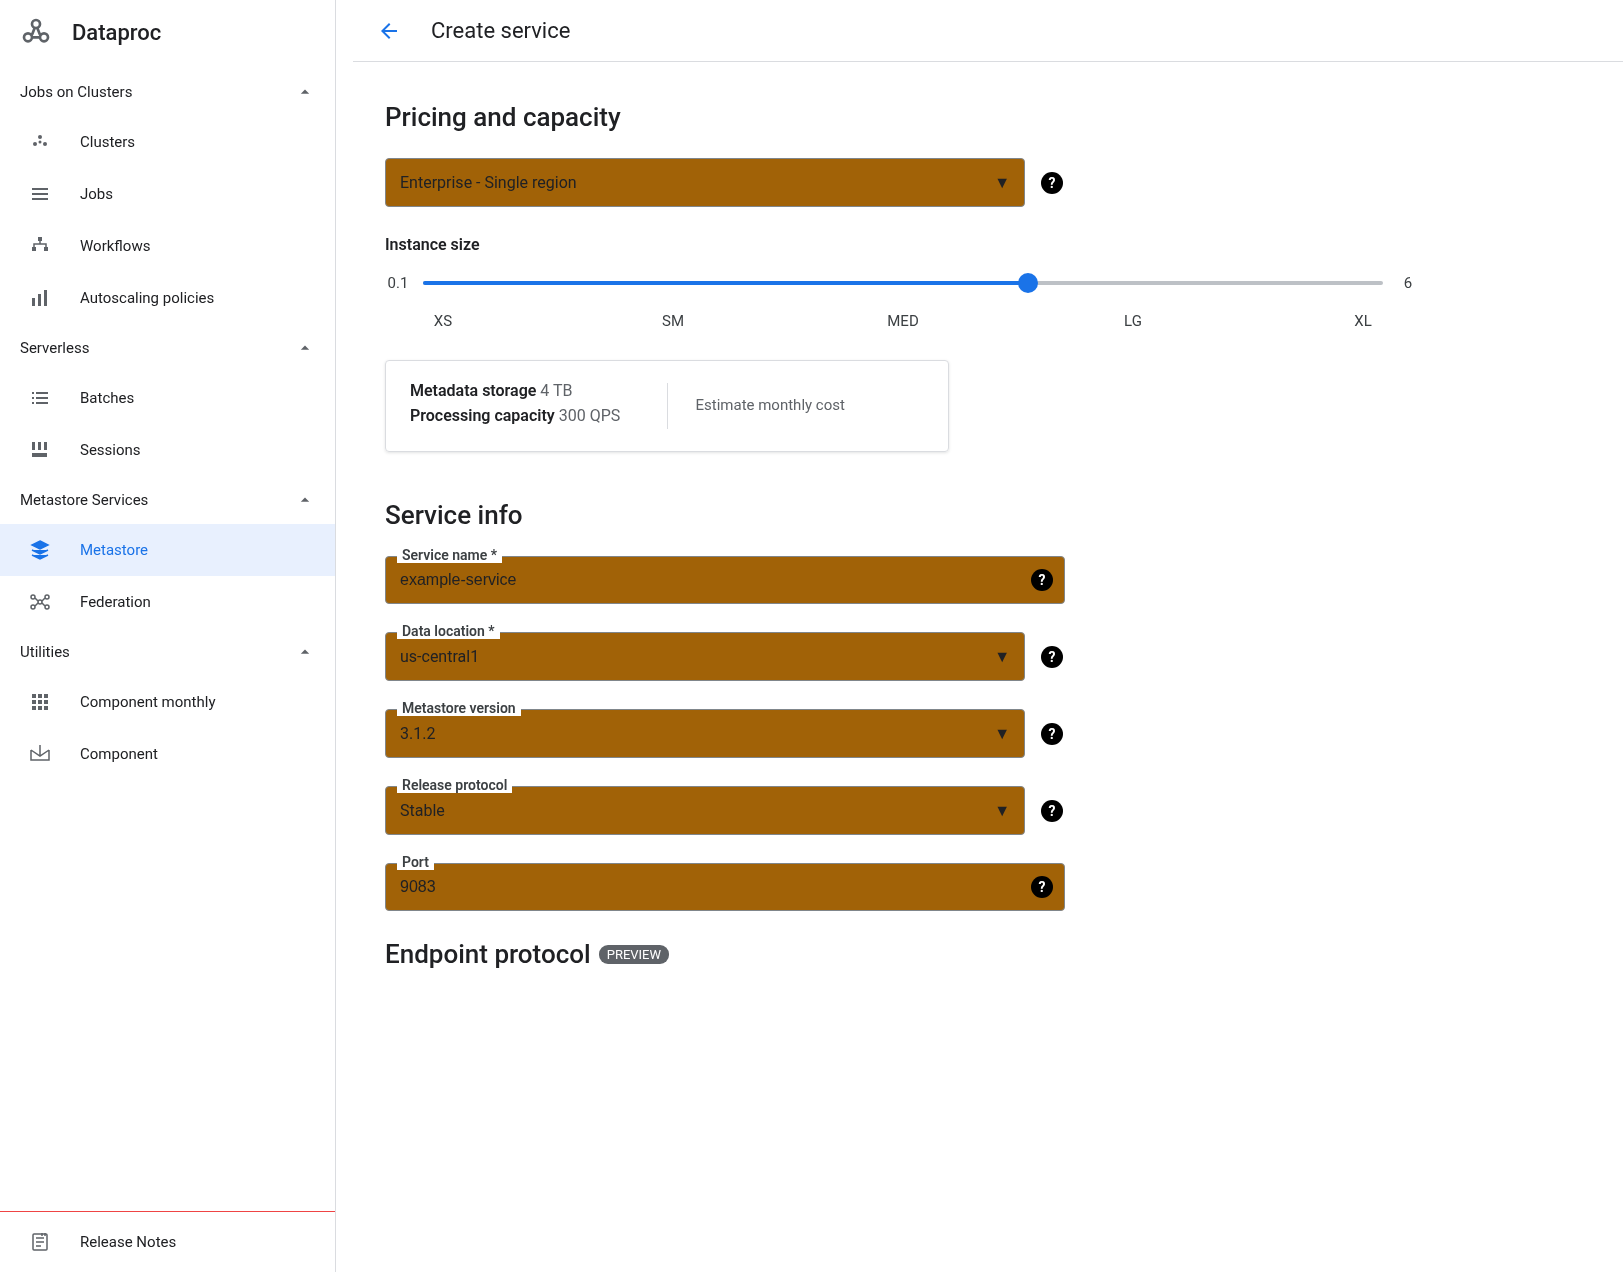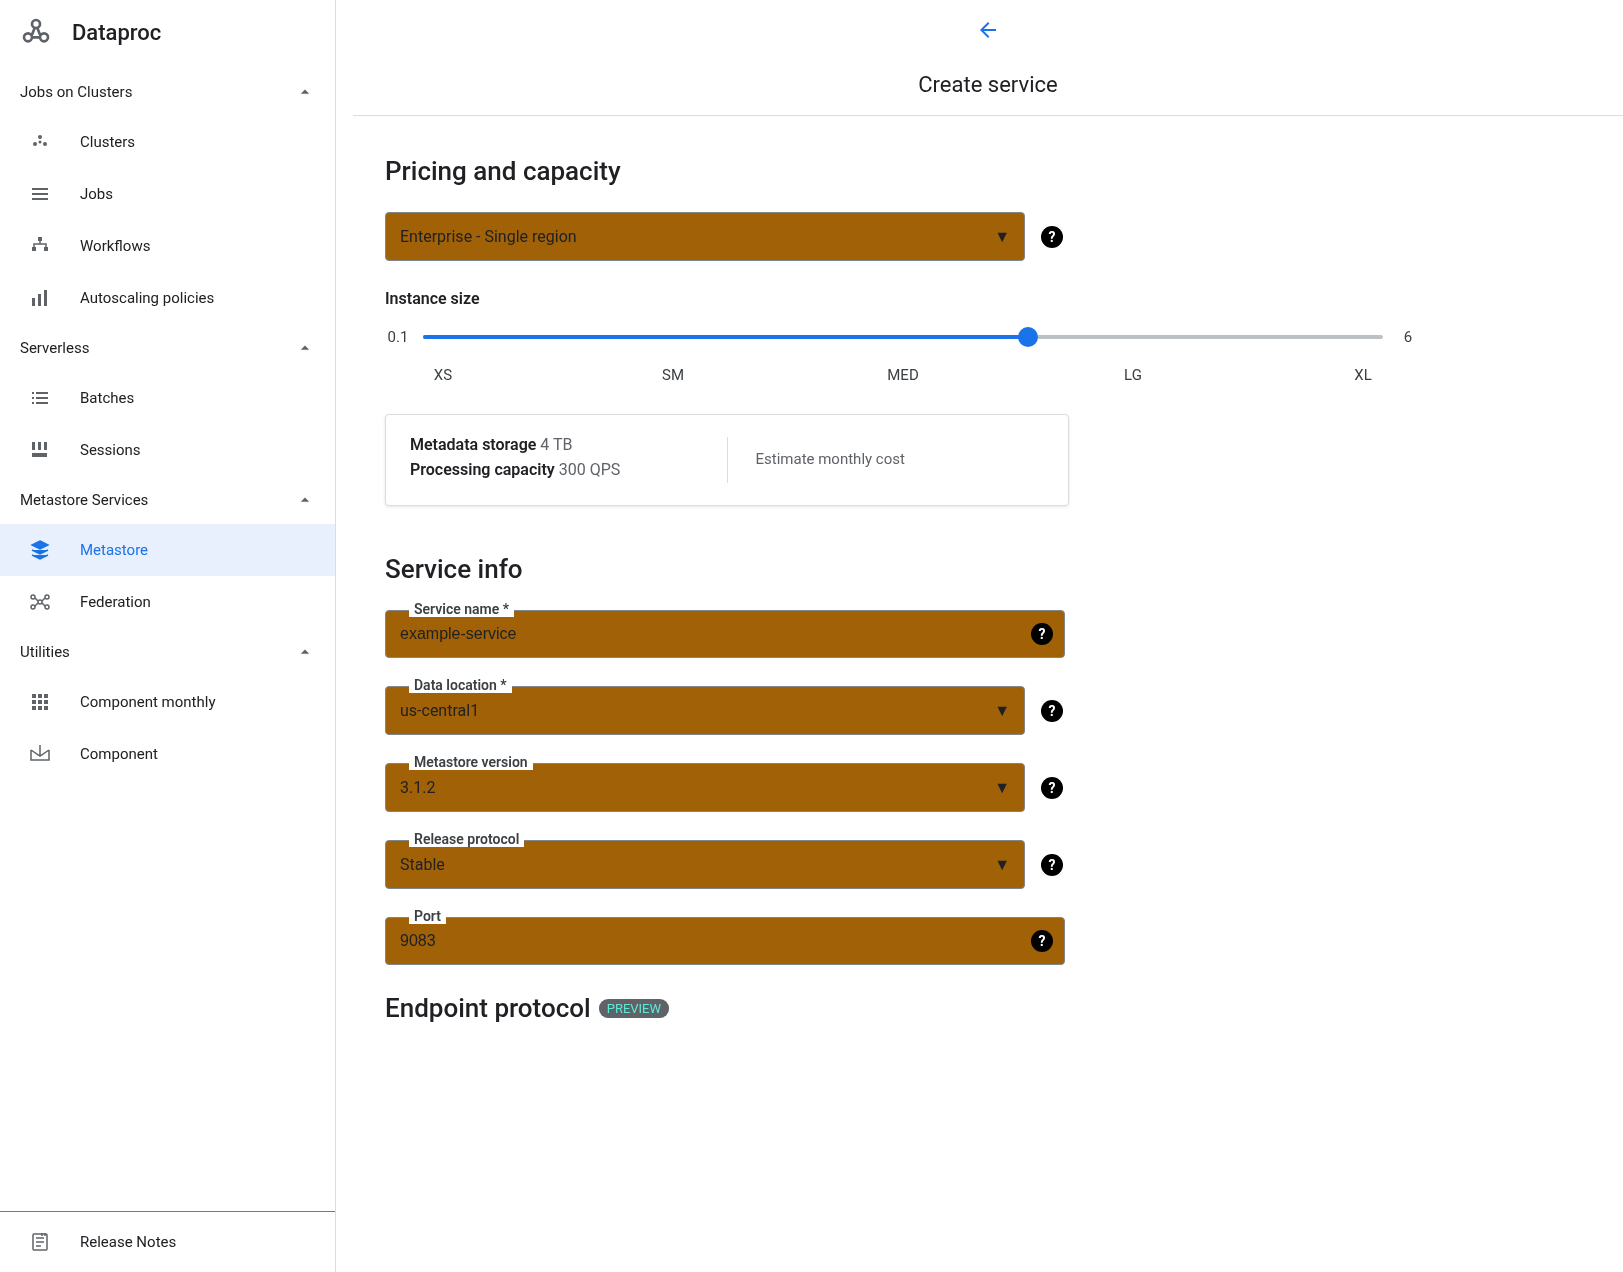--- a/index.html
+++ b/index.html
@@ -51,41 +51,40 @@
   border-top: 1px solid #ef4444;
   padding: 4px 0;
 }
 .main { flex: 1; overflow-y: auto; }
 .main-header {
   display: flex;
   align-items: center;
   gap: 30px;
   padding: 18px 24px;
   border-bottom: 1px solid #dadce0;
-  flex-direction: column;
 }
 .back-btn { width: 24px; height: 24px; color: #1a73e8; cursor: pointer; }
 .page-title { font-size: 22px; font-weight: 400; color: #202124; }
 .content { padding: 40px 32px; max-width: 1100px; }
 .section-h { font-size: 26px; font-weight: 500; margin-bottom: 26px; color: #202124; }
 .field-row {
   display: flex;
   align-items: center;
   gap: 16px;
   margin-bottom: 28px;
 }
 .form-field {
   position: relative;
   flex: 0 0 640px;
 }
 .form-field.wide { flex: 0 0 680px; }
 .floating-label {
   position: absolute;
   top: -9px;
-  left: 24px;
+  left: 12px;
   background: #fff;
   padding: 0 5px;
   font-size: 14px;
   font-weight: 600;
   color: #3c4043;
 }
 .outlined {
   width: 100%;
   padding: 14px 14px;
   border: 1px solid #80868b;
@@ -162,36 +161,36 @@
   padding: 0 38px;
   margin-top: 20px;
 }
 .tick { font-size: 15px; color: #3c4043; width: 40px; text-align: center; }
 .capacity-card {
   border: 1px solid #dadce0;
   border-radius: 4px;
   padding: 20px 24px;
   display: flex;
   align-items: center;
-  width: 684px;
+  width: 564px;
   margin-bottom: 48px;
   box-shadow: 0 1px 3px rgba(60,64,67,.15);
 }
 .cap-left { flex: 1; }
 .cap-line { font-size: 16px; margin-bottom: 6px; }
 .cap-label { font-weight: 600; }
 .cap-val { color: #5f6368; }
 .cap-divider { width: 1px; height: 46px; background: #dadce0; margin: 0 28px; }
 .cap-right { flex: 1; }
 .cost-label { font-size: 15px; color: #5f6368; margin-bottom: 2px; }
 .cost-val { font-size: 30px; font-weight: 400; color: #202124; }
 .preview-badge {
   display: inline-block;
   background: #5f6368;
-  color: #5eead4;
+  color: #ffffff;
   font-size: 13px;
   padding: 2px 8px;
   border-radius: 9px;
   margin-left: 8px;
   vertical-align: middle;
 }
 .section-sub { display: flex; align-items: center; }
 </style>
 </head>
 <body>

